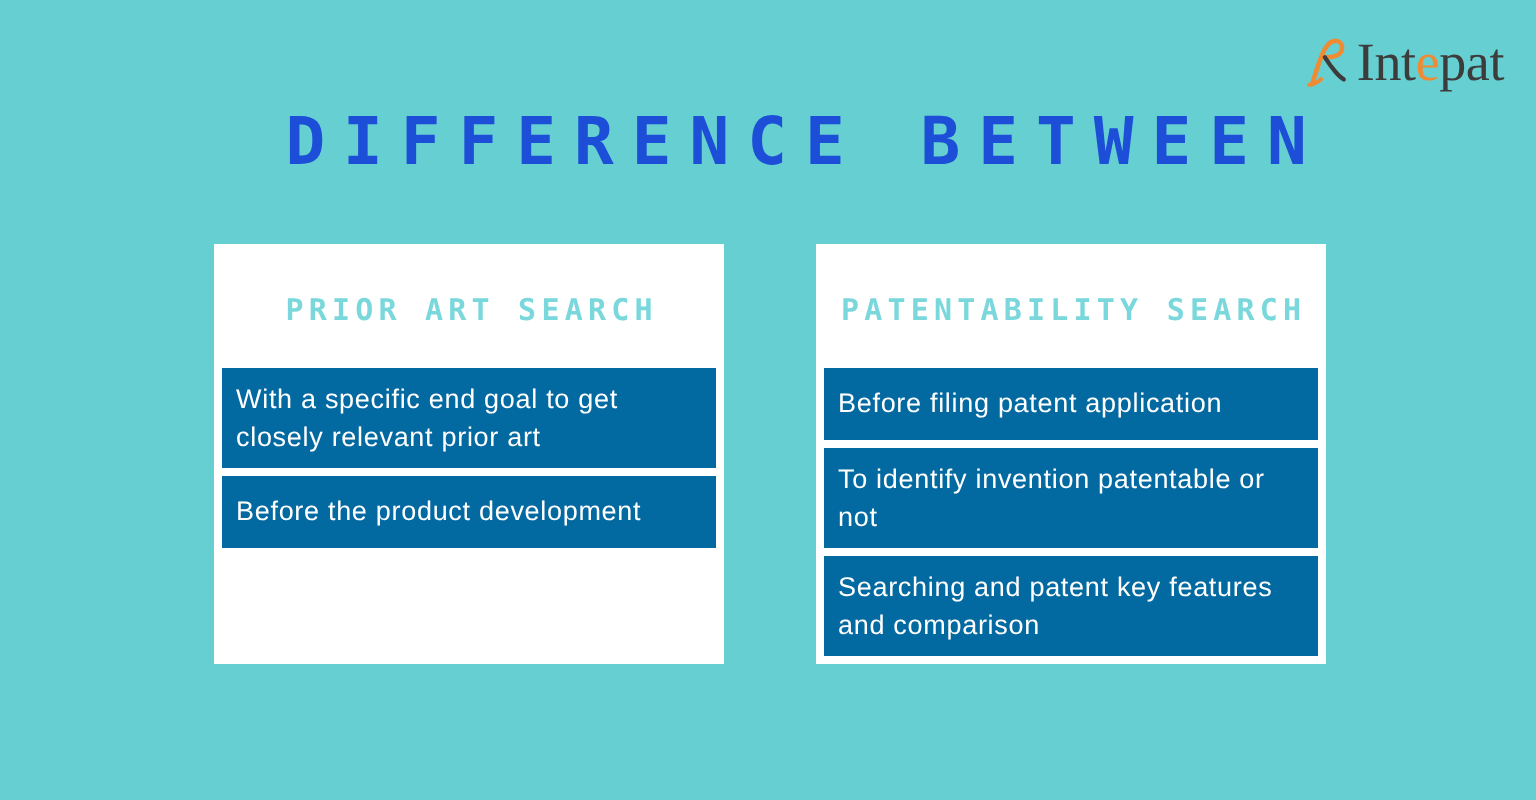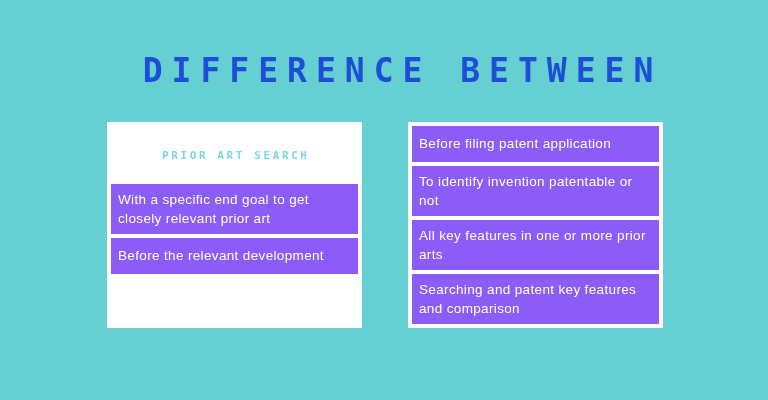--- a/index.html
+++ b/index.html
@@ -88,34 +88,34 @@
     flex-direction: column;
   }
   .card-header {
     height: 58px;
     display: flex;
     align-items: center;
     justify-content: center;
     background: #ffffff;
     color: #7ad8dc;
     font-family: "DejaVu Sans Mono", monospace;
-    font-size: 11px;
+    font-size: 15px;
     font-weight: bold;
     letter-spacing: 2.6px;
     text-indent: 2.6px;
     white-space: pre;
     box-sizing: border-box;
   }
   .card-rows {
     display: flex;
     flex-direction: column;
     gap: 4px;
   }
   .row {
-    background: #8b5cf6;
+    background: #0369a1;
     color: #ffffff;
     font-family: "Liberation Sans", sans-serif;
     font-size: 13.5px;
     line-height: 19px;
     padding: 5px 7px 6px 7px;
     box-sizing: border-box;
     min-height: 36px;
     display: flex;
     align-items: center;
     letter-spacing: 0.35px;
@@ -123,36 +123,44 @@
   }
   .row.two-line {
     min-height: 50px;
   }
 </style>
 </head>
 <body>
 
 <div id="infographic">
 
+  <div class="brand">
+    <svg class="brand-mark" viewBox="0 0 22 26" aria-hidden="true">
+      <path d="M3.2 23.6c1.1-3.6 2.3-7.3 3.6-10.9 0.9-2.6 1.9-5.4 3.6-7.6 1.2-1.6 3-2.9 5-2.6 1.9 0.3 3 2.2 2.6 4-0.4 1.9-2.1 3.2-3.9 3.7-1.7 0.5-3.5 0.5-5.2 0.3" fill="none" stroke="#ef8b33" stroke-width="2.3" stroke-linecap="round"></path>
+      <path d="M9.4 10.6c1.6 2.6 3.4 5.1 5.4 7.4 1.2 1.4 2.5 2.8 4.1 3.7" fill="none" stroke="#3c3c3c" stroke-width="2.1" stroke-linecap="round"></path>
+      <path d="M1.6 24.4c2.2-0.3 4.3-1.3 5.9-2.8" fill="none" stroke="#ef8b33" stroke-width="2.1" stroke-linecap="round"></path>
+    </svg>
+    <span class="brand-word"><span>Int</span><span class="accent">e</span><span>pat</span></span>
+  </div>
 
   <div class="title">DIFFERENCE BETWEEN</div>
 
   <div class="cards">
 
     <div class="card">
       <div class="card-header">PRIOR ART SEARCH</div>
       <div class="card-rows">
         <div class="row two-line">With a specific end goal to get closely relevant prior art</div>
-        <div class="row">Before the relevant development</div>
+        <div class="row">Before the product development</div>
       </div>
     </div>
 
     <div class="card">
+      <div class="card-header">PATENTABILITY SEARCH</div>
       <div class="card-rows">
         <div class="row">Before filing patent application</div>
         <div class="row two-line">To identify invention patentable or not</div>
-        <div class="row two-line">All key features in one or more prior arts</div>
         <div class="row two-line">Searching and patent key features  and comparison</div>
       </div>
     </div>
 
   </div>
 </div>
 
 </body></html>

